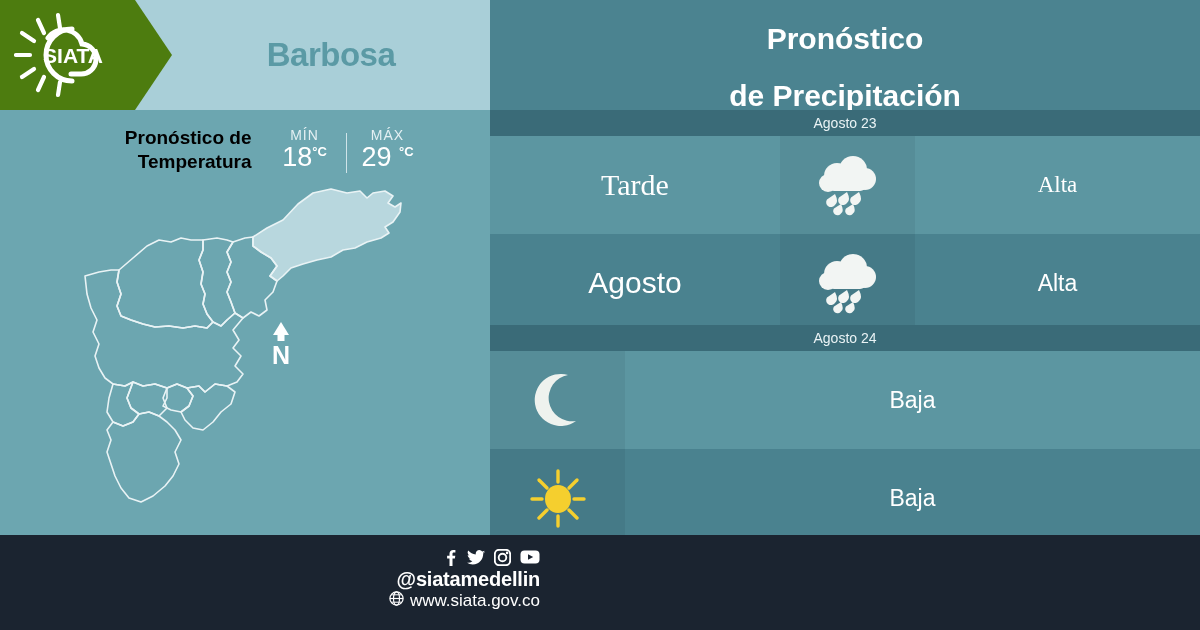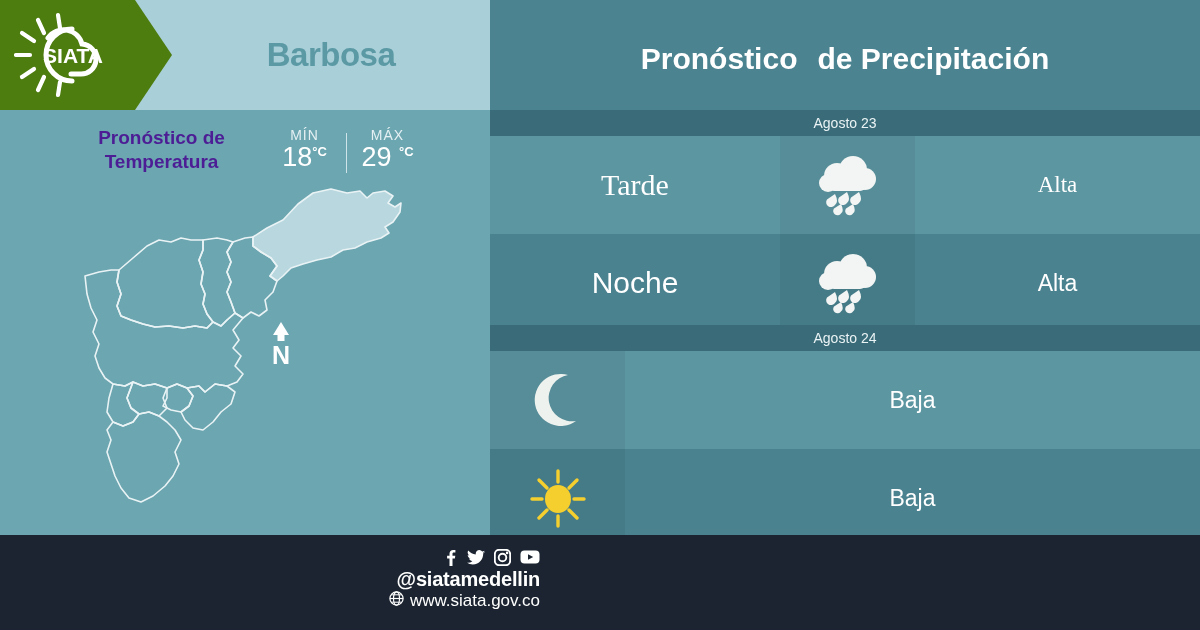--- a/index.html
+++ b/index.html
@@ -31,40 +31,40 @@
     display:flex; align-items:center; justify-content:center;
     font-size:33px; font-weight:bold; color:#5b9aa5; letter-spacing:-0.5px;
     z-index:2;
   }
 
   #temp-block {
     position:absolute; left:0; top:118px; width:490px; height:64px;
     display:flex; align-items:center; justify-content:center;
   }
   #temp-title {
-    font-size:19px; font-weight:bold; color:#4c1d95;
-    line-height:1.25; text-align:center; width:180px;
+    font-size:19px; font-weight:bold; color:#000000;
+    line-height:1.25; text-align:right; width:180px;
   }
   #temp-values { display:flex; align-items:flex-start; margin-left:22px; }
   .temp-col { text-align:center; width:62px; }
   .temp-lab { font-size:14px; color:#e4f0f3; letter-spacing:1px; }
   .temp-val { font-size:27px; color:#ffffff; line-height:1.05; }
   .temp-val .deg { font-size:13px; vertical-align:super; font-weight:bold; }
   #temp-div { width:1px; height:40px; background:#cfe4e9; margin:6px 10px 0 10px; }
 
   #map-wrap { position:absolute; left:55px; top:180px; width:380px; height:350px; }
 
   
   #right-panel {
     position:absolute; left:490px; top:0; width:710px; height:535px;
     background:#4b8390;
   }
   #forecast-title {
-    position:absolute; left:0; top:4px; width:710px; height:110px;
-    display:flex; align-items:center; justify-content:center;
+    position:absolute; left:0; top:13px; width:710px; height:110px;
+    display:flex; flex-direction:column; align-items:center; justify-content:center;
     color:#ffffff; font-size:30px; font-weight:bold; line-height:1.22;
     text-align:center;
     gap:20px;
   }
   .date-strip {
     position:absolute; left:0; width:710px; height:26px;
     background:#3a6b78;
     display:flex; align-items:center; justify-content:center;
     color:#eaf3f5; font-size:14px;
   }
@@ -208,21 +208,21 @@
             <path d="M46 38 q4 8 0 11 a4.5 4.5 0 0 1 -8 -5.5 Z"></path>
             <path d="M28 50 q3.5 7 0 9.5 a4 4 0 0 1 -7 -5 Z"></path>
             <path d="M40 50 q3.5 7 0 9.5 a4 4 0 0 1 -7 -5 Z"></path>
           </g>
         </svg>
       </div>
       <div class="cell-level">Alta</div>
     </div>
 
     <div class="frow dark" id="frow-1">
-      <div class="cell-period">Noche</div>
+      <div class="cell-period">Agosto</div>
       <div class="cell-icon">
         <svg width="70" height="62" viewBox="0 0 70 62">
           <g fill="#f2f5f3">
             <circle cx="24" cy="22" r="13"></circle>
               <circle cx="40" cy="16" r="14"></circle>
             <circle cx="52" cy="25" r="11"></circle>
               <circle cx="15" cy="29" r="9"></circle>
             <rect x="15" y="25" width="38" height="12" rx="6"></rect>
             <path d="M22 40 q4 8 0 11 a4.5 4.5 0 0 1 -8 -5.5 Z"></path>
             <path d="M34 38 q4 8 0 11 a4.5 4.5 0 0 1 -8 -5.5 Z"></path>

